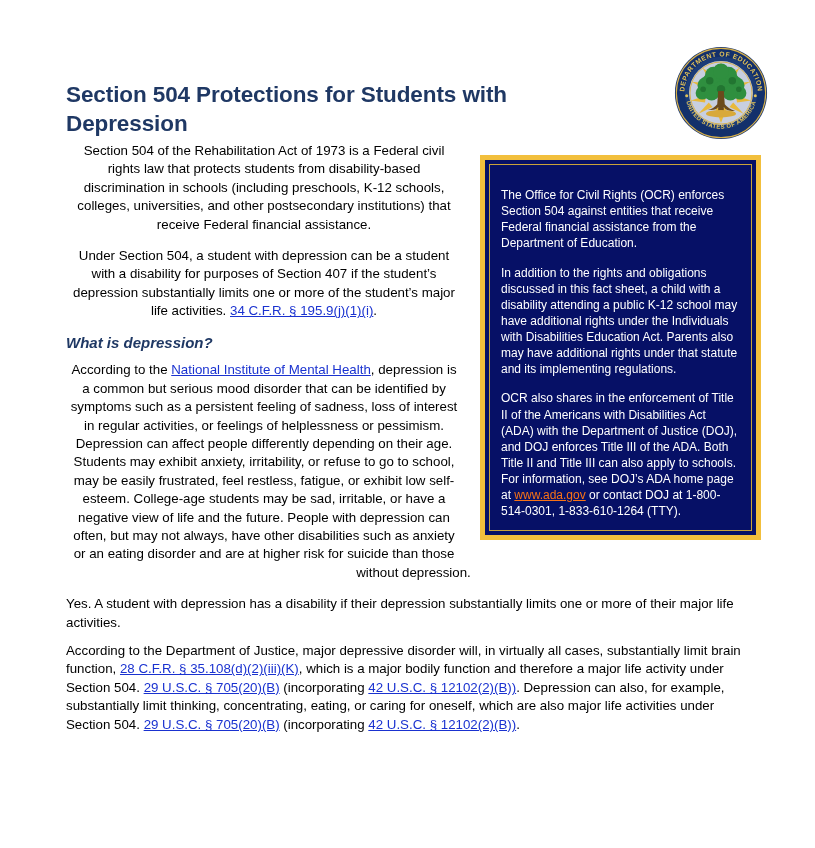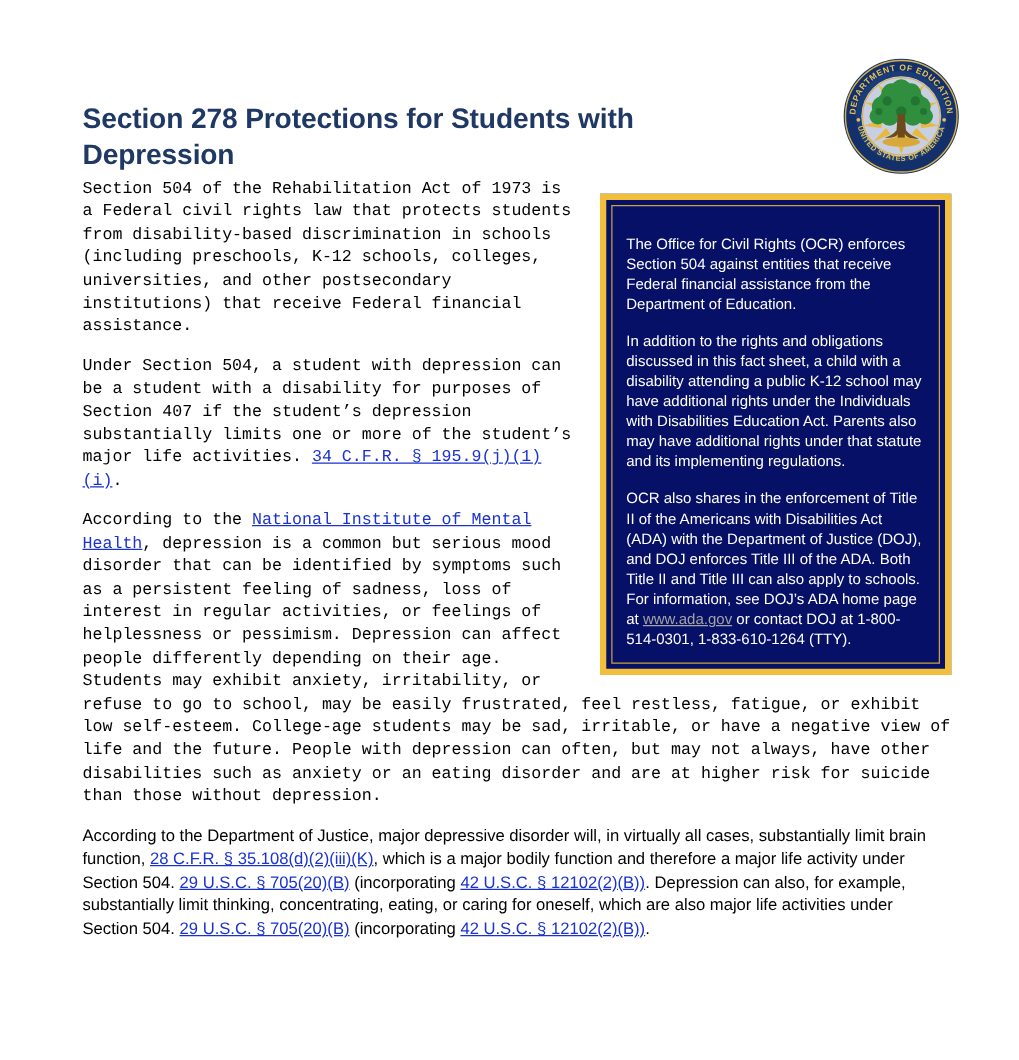--- a/index.html
+++ b/index.html
@@ -64,31 +64,30 @@
     padding: 10px 11px 11px 11px;
   }
   .callout p {
     color: #FFFFFF;
     font-size: 12px;
     line-height: 1.345;
     margin: 12px 0 13px 0;
   }
   .callout p:last-child { margin-bottom: 0; }
   .callout a, .callout .wlink {
-    color: #a3a3a3;
+    color: #f97316;
     text-decoration: underline;
   }
 
   
   .body-col p {
     font-size: 13.3px;
     line-height: 1.385;
     margin: 0 0 13px 0;
-    text-align: left;
-    font-family: Liberation Mono, monospace;
+    text-align: center;
   }
 
   h2.section-head {
     font-size: 15px;
     font-weight: bold;
     font-style: italic;
     color: #1F3864;
     margin: 3px 0 9px 0;
     line-height: 1.25;
   }
@@ -167,43 +166,45 @@
         <text font-family="'Liberation Sans',sans-serif" font-size="7.2" font-weight="bold" fill="#e3c257" letter-spacing="0.6">
           <textPath href="#arcTop" startOffset="50%" text-anchor="middle">DEPARTMENT OF EDUCATION</textPath>
         </text>
         <text font-family="'Liberation Sans',sans-serif" font-size="6.2" font-weight="bold" fill="#e3c257" letter-spacing="0.5">
           <textPath href="#arcBot" startOffset="50%" text-anchor="middle">UNITED STATES OF AMERICA</textPath>
         </text>
         <circle cx="13.5" cy="53" r="1.6" fill="#e3c257"></circle>
         <circle cx="86.5" cy="53" r="1.6" fill="#e3c257"></circle>
       </svg>
     </div>
-    <h1 class="doc-title">Section 278 Protections for Students with Depression</h1>
+    <h1 class="doc-title">Section 504 Protections for Students with Depression</h1>
   </div>
 
   <aside class="callout">
     <div class="callout-inner">
       <p>The Office for Civil Rights (OCR) enforces Section 504 against entities that receive Federal financial assistance from the Department of Education.</p>
       <p>In addition to the rights and obligations discussed in this fact sheet, a child with a disability attending a public K-12 school may have additional rights under the Individuals with Disabilities Education Act. Parents also may have additional rights under that statute and its implementing regulations.</p>
       <p><span>OCR also shares in the enforcement of Title II of the Americans with Disabilities Act (ADA) with the Department of Justice (DOJ), and DOJ enforces Title III of the ADA. Both Title II and Title III can also apply to schools. For information, see DOJ’s ADA home page at </span><a class="wlink" href="#">www.ada.gov</a><span> or contact DOJ at 1-800-514-0301, 1-833-610-1264 (TTY).</span></p>
     </div>
   </aside>
 
   <div class="body-col">
 
     <p>Section 504 of the Rehabilitation Act of 1973 is a Federal civil rights law that protects students from disability-based discrimination in schools (including preschools, K-12 schools, colleges, universities, and other postsecondary institutions) that receive Federal financial assistance.</p>
 
     <p><span>Under Section 504, a student with depression can be a student with a disability for purposes of Section 407 if the student’s depression substantially limits one or more of the student’s major life activities. </span><a class="cite" href="#">34 C.F.R. § 195.9(j)(1)(i)</a><span>.</span></p>
 
+    <h2 class="section-head">What is depression?</h2>
 
     <p><span>According to the </span><a class="cite" href="#">National Institute of Mental Health</a><span>, depression is a common but serious mood disorder that can be identified by symptoms such as a persistent feeling of sadness, loss of interest in regular activities, or feelings of helplessness or pessimism. Depression can affect people differently depending on their age. Students may exhibit anxiety, irritability, or refuse to go to school, may be easily frustrated, feel restless, fatigue, or exhibit low self-esteem. College-age students may be sad, irritable, or have a negative view of life and the future. People with depression can often, but may not always, have other disabilities such as anxiety or an eating disorder and are at higher risk for suicide than those without depression.</span></p>
 
   </div>
 
   <div class="lower-block">
 
 
+    <p class="tight">Yes. A student with depression has a disability if their depression substantially limits one or more of their major life activities.</p>
 
     <p><span>According to the Department of Justice, major depressive disorder will, in virtually all cases, substantially limit brain function, </span><a class="cite" href="#">28 C.F.R. § 35.108(d)(2)(iii)(K)</a><span>, which is a major bodily function and therefore a major life activity under Section 504. </span><a class="cite" href="#">29 U.S.C. § 705(20)(B)</a><span> (incorporating </span><a class="cite" href="#">42 U.S.C. § 12102(2)(B))</a><span>. Depression can also, for example, substantially limit thinking, concentrating, eating, or caring for oneself, which are also major life activities under Section 504. </span><a class="cite" href="#">29 U.S.C. § 705(20)(B)</a><span> (incorporating </span><a class="cite" href="#">42 U.S.C. § 12102(2)(B))</a><span>.</span></p>
 
   </div>
 
 </div>
 
 </body></html>

